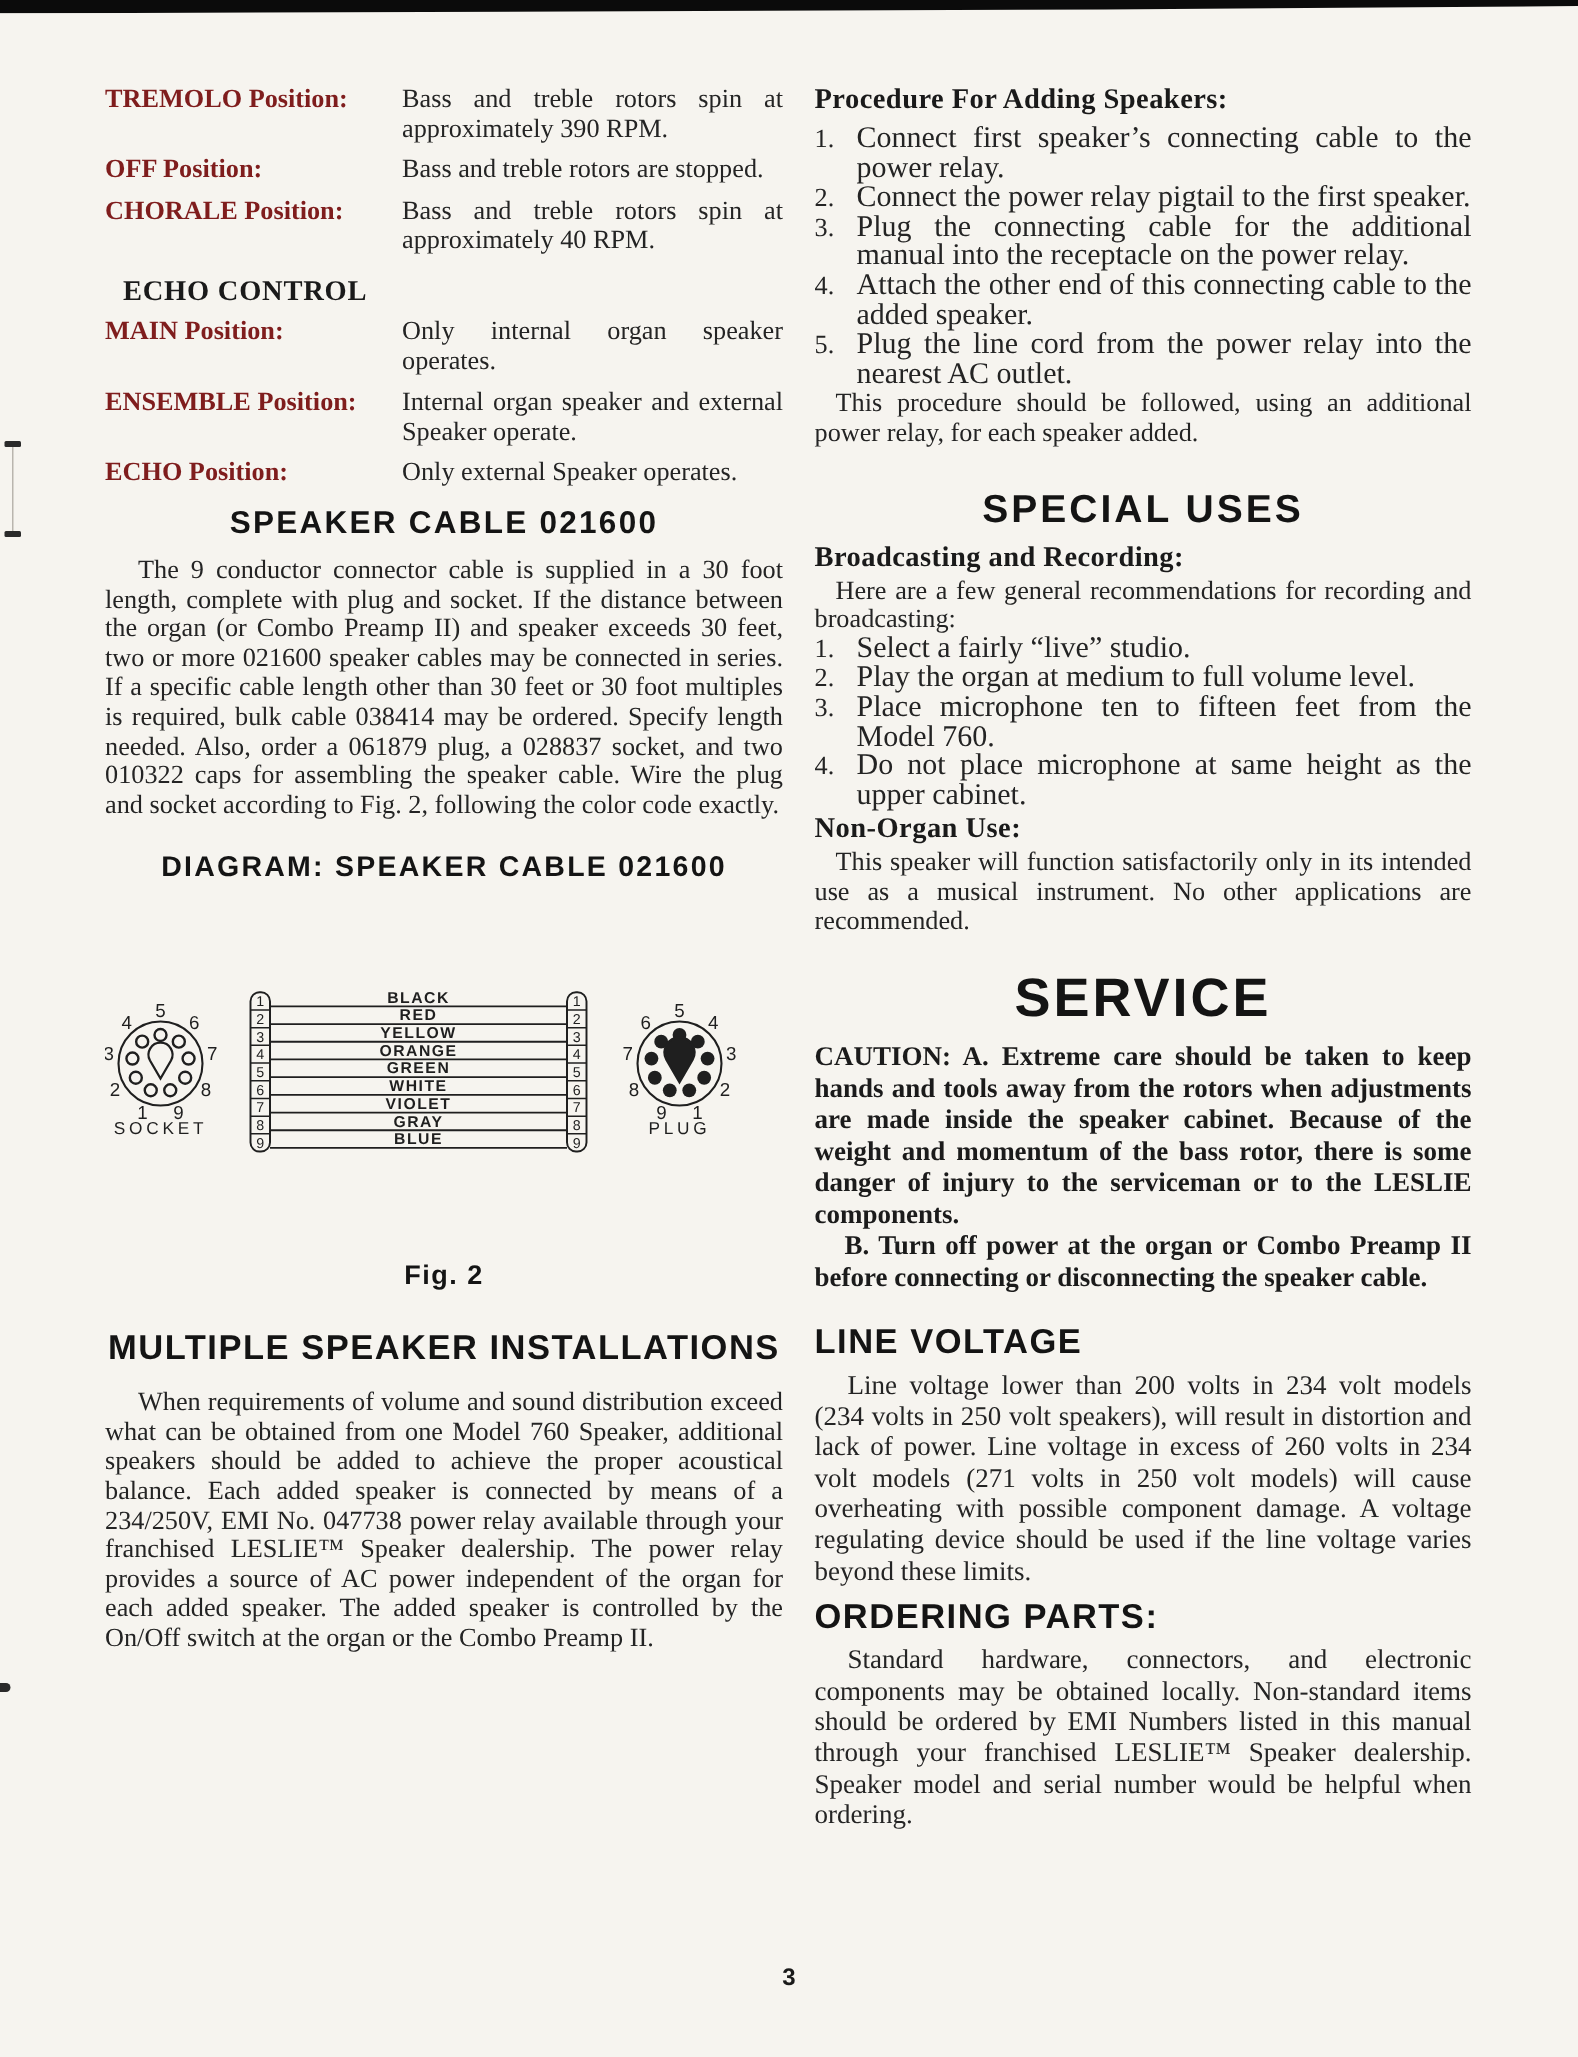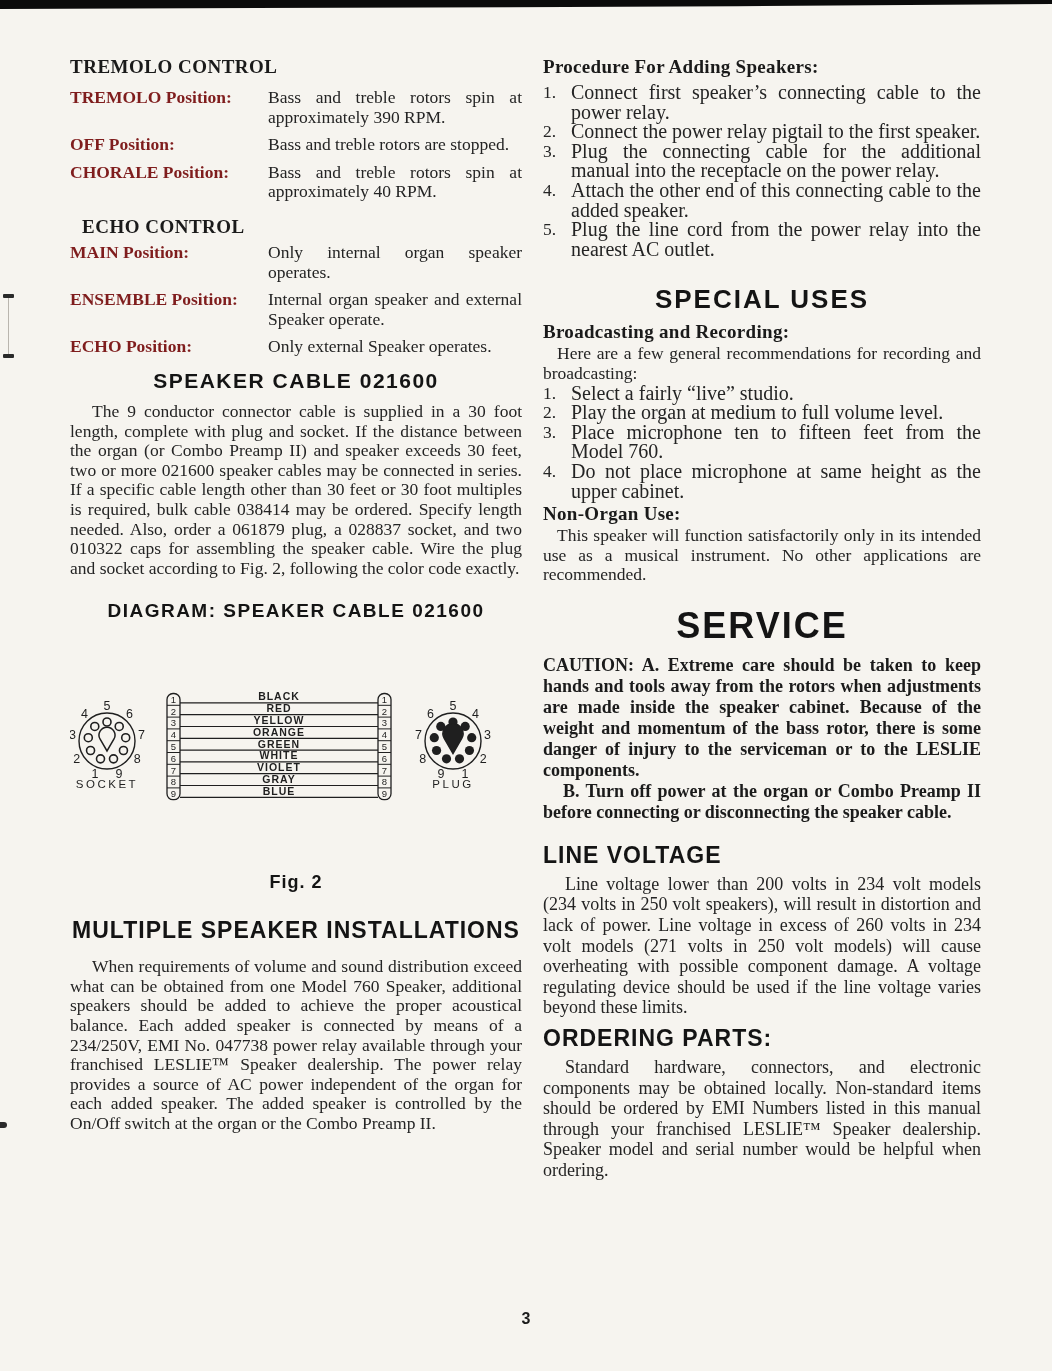--- a/index.html
+++ b/index.html
@@ -67,21 +67,20 @@
   .artifact-dot { position: absolute; left: 0; top: 1122px; width: 7px; height: 6px; background: #2a2a2a; border-radius: 0 3px 3px 0; }
 </style>
 </head>
 <body>
 
 <div class="page">
   <div class="topbar"></div>
 
   <div class="col col-left">
 
-    <h3 class="serifh h-control h-tremolo">TREMOLO CONTROL</h3>
     <div class="dl">
       <div class="dt">TREMOLO Position:</div>
       <div class="dd">Bass and treble rotors spin at approximately 390 RPM.</div>
       <div class="dt">OFF Position:</div>
       <div class="dd">Bass and treble rotors are stopped.</div>
       <div class="dt">CHORALE Position:</div>
       <div class="dd">Bass and treble rotors spin at approximately 40 RPM.</div>
     </div>
 
     <h3 class="serifh h-control h-echo" style="margin-top:14px">ECHO CONTROL</h3>
@@ -216,20 +215,21 @@
       <div class="step-text">Connect first speaker’s connecting cable to the power relay.</div>
       <div class="step-num">2.</div>
       <div class="step-text">Connect the power relay pigtail to the first speaker.</div>
       <div class="step-num">3.</div>
       <div class="step-text">Plug the connecting cable for the additional manual into the receptacle on the power relay.</div>
       <div class="step-num">4.</div>
       <div class="step-text">Attach the other end of this connecting cable to the added speaker.</div>
       <div class="step-num">5.</div>
       <div class="step-text">Plug the line cord from the power relay into the nearest AC outlet.</div>
     </div>
+    <p class="body indent-sm closing">This procedure should be followed, using an additional power relay, for each speaker added.</p>
 
     <h2 class="sans h-special">SPECIAL USES</h2>
     <h4 class="serifh h-sub">Broadcasting and Recording:</h4>
     <p class="body indent-sm">Here are a few general recommendations for recording and broadcasting:</p>
     <div class="steps">
       <div class="step-num">1.</div>
       <div class="step-text">Select a fairly “live” studio.</div>
       <div class="step-num">2.</div>
       <div class="step-text">Play the organ at medium to full volume level.</div>
       <div class="step-num">3.</div>

